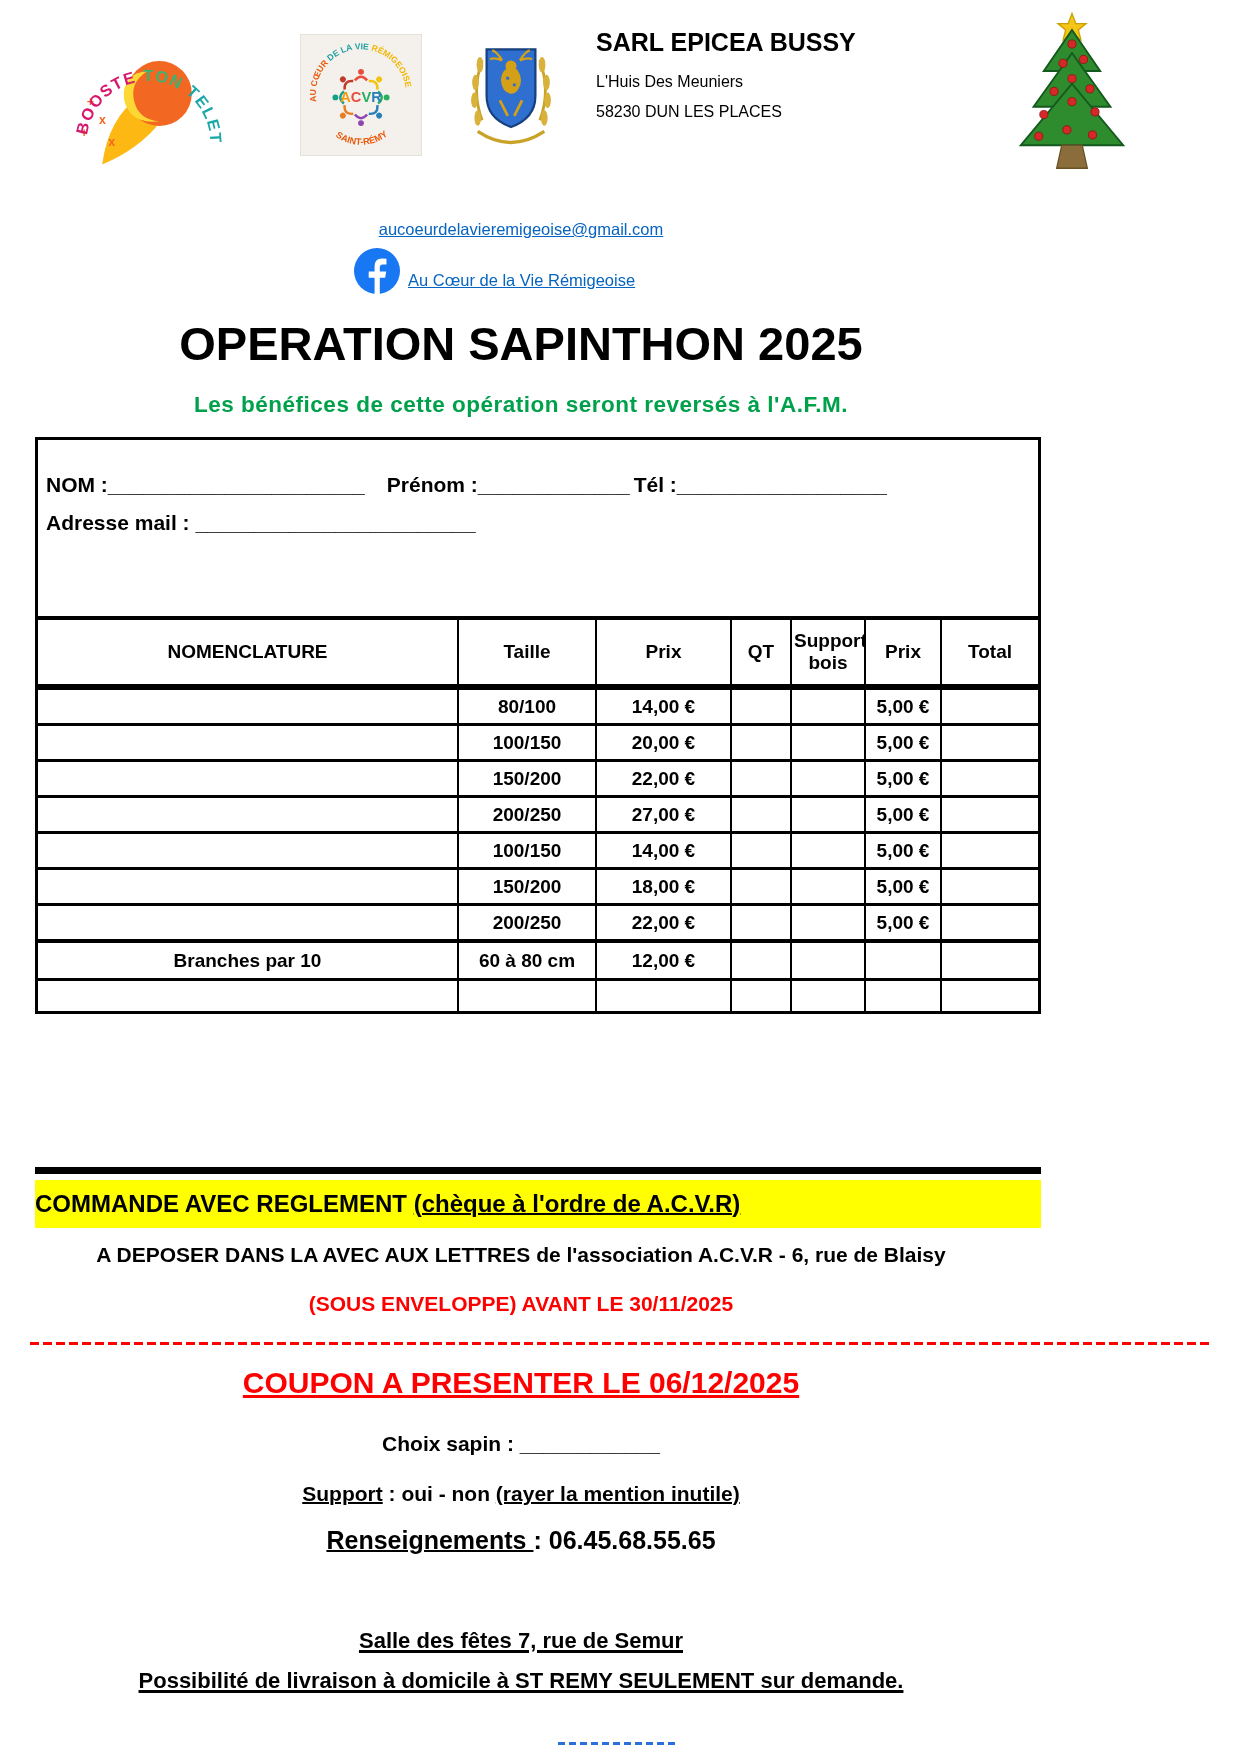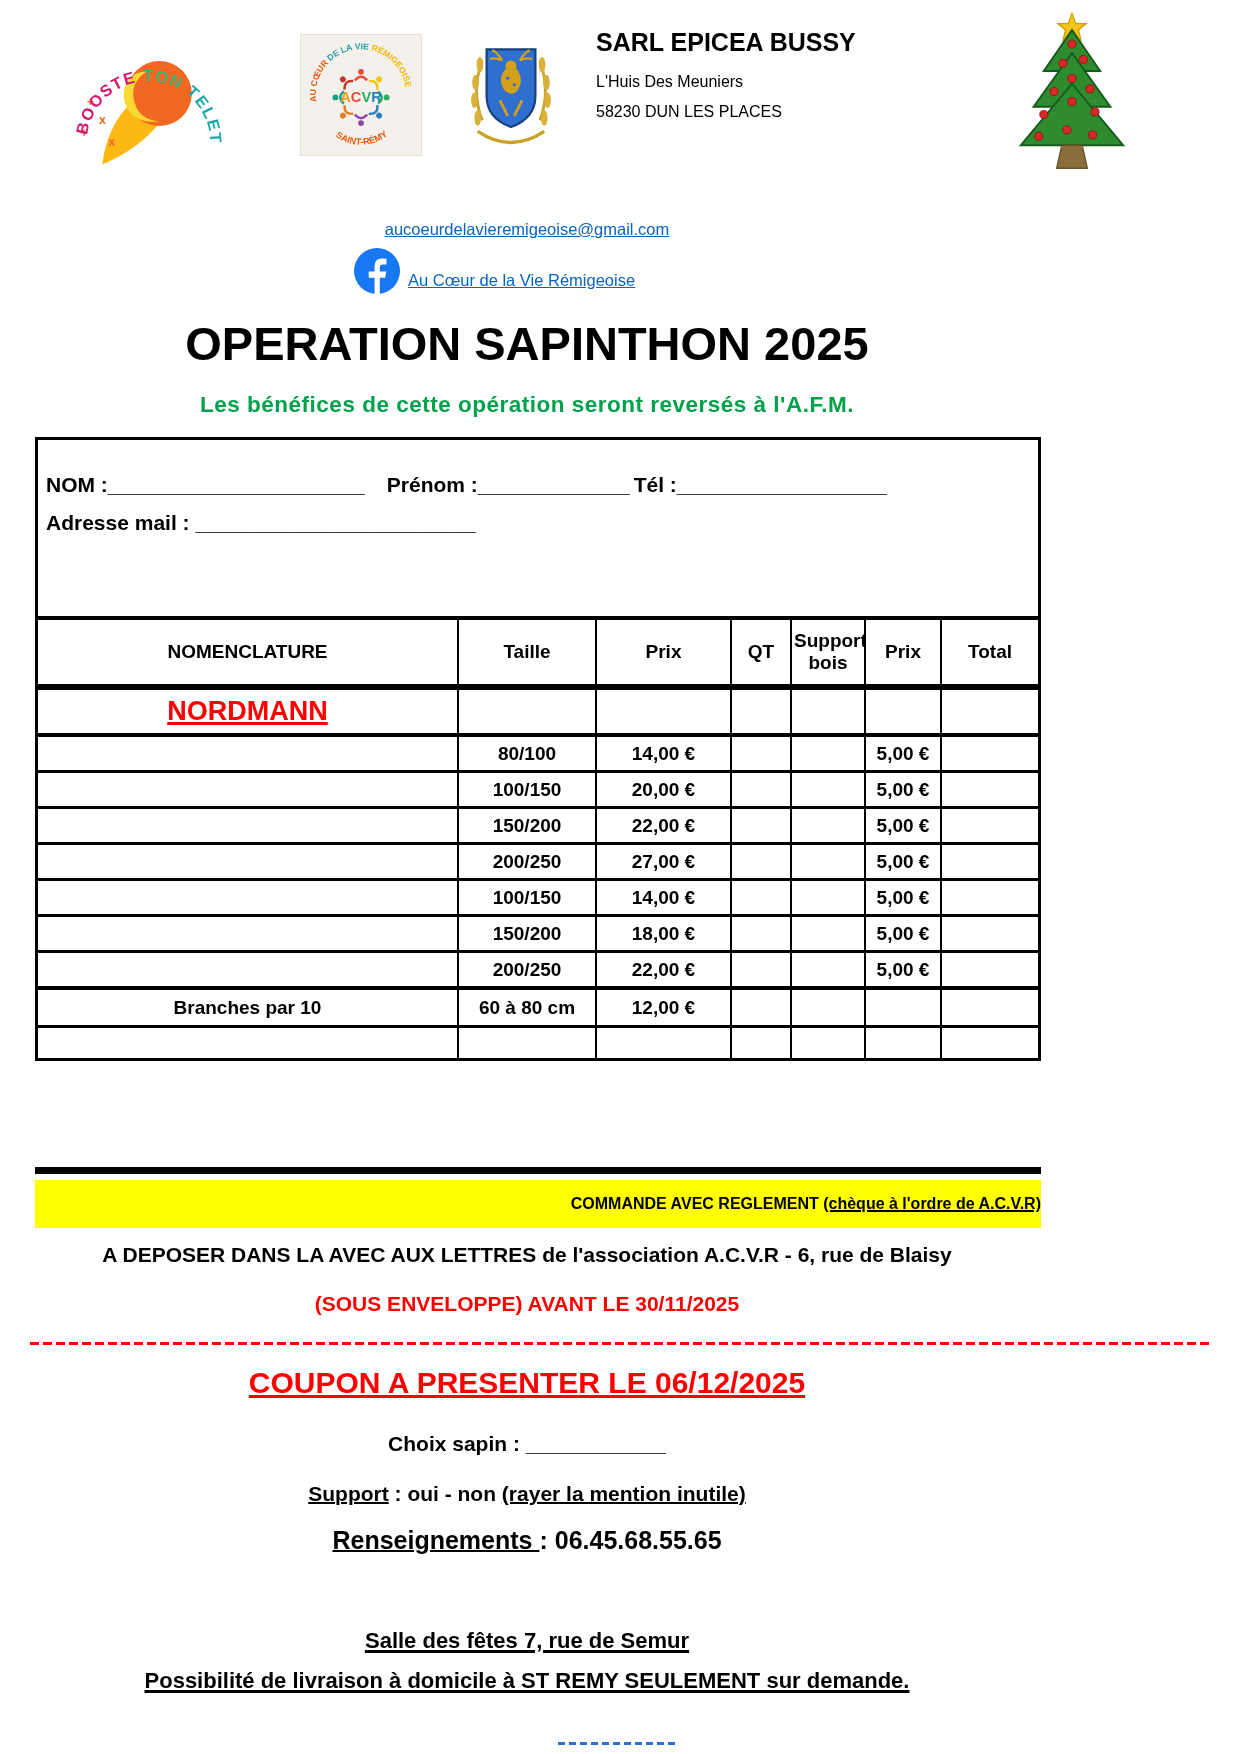--- a/index.html
+++ b/index.html
@@ -7,21 +7,21 @@
     position:relative;width:1240px;height:1754px;background:#ffffff;
     margin:0 auto;overflow:hidden;
     font-family:"Liberation Sans",sans-serif;color:#000;
   }
   
   .abs{position:absolute;}
   .company{left:596px;top:28px;width:330px;}
   .company .name{font-size:25px;font-weight:bold;margin-bottom:16px;}
   .company .addr{font-size:16px;margin-bottom:12px;}
   
-  .line{position:absolute;left:27px;width:1000px;text-align:center;}
+  .line{position:absolute;left:21px;width:1000px;text-align:center;}
   .email-row{top:220px;font-size:16.5px;}
   a.doclink{color:#0563c1;text-decoration:underline;cursor:pointer;}
   .fb-icon{left:354px;top:248px;width:46px;height:46px;}
   .fb-row{left:408px;top:271px;position:absolute;font-size:16.5px;}
   
   .main-title{top:316px;font-size:47px;font-weight:900;letter-spacing:0px;}
   .subtitle{top:392px;font-size:22.5px;font-weight:bold;color:#00a14b;letter-spacing:.5px;}
   
   .order-box{left:35px;top:437px;width:1000px;border:3px solid #000;}
   .fields{padding:26px 8px 0 8px;font-size:21px;font-weight:bold;line-height:38px;height:110px;}
@@ -40,21 +40,21 @@
   table.price thead th{height:64px;border-top:4px solid #000;border-bottom:6px solid #000;font-size:19px;line-height:1.15;}
   tr.row-item td{height:33px;}
   tr.row-section td{height:43px;border-top:4px solid #000;border-bottom:4px solid #000;}
   .section-label{color:#ff0000;font-size:27px;font-weight:bold;text-decoration:underline;text-decoration-thickness:3px;}
   tr.row-branches td{height:35px;border-top:4px solid #000;}
   td.cell-left{text-align:left;padding-left:6px;font-size:20px;}
   tr.row-empty td{height:30px;border-bottom:none;}
   
   .black-bar{left:35px;top:1167px;width:1006px;height:7px;background:#000;}
   .yellow-band{left:35px;top:1180px;width:1006px;height:48px;background:#ffff00;
-    text-align:right;line-height:48px;font-size:16px;font-weight:bold;}
+    text-align:left;line-height:48px;font-size:24px;font-weight:bold;}
   .u{text-decoration:underline;text-decoration-thickness:2px;}
   .deposer{top:1243px;font-size:21px;font-weight:bold;}
   .envelope{top:1292px;font-size:21px;font-weight:bold;color:#ff0000;}
   .dash-red{left:30px;top:1342px;width:1180px;height:3px;
     background:repeating-linear-gradient(90deg,#ff0000 0 9px,transparent 9px 13px);}
   
   .coupon-title{top:1366px;font-size:30px;font-weight:bold;color:#ff0000;
     text-decoration:underline;text-decoration-thickness:3px;}
   .choix{top:1432px;font-size:21px;font-weight:bold;}
   .support{top:1482px;font-size:21px;font-weight:bold;}
@@ -224,29 +224,20 @@
           <th>NOMENCLATURE</th>
           <th>Taille</th>
           <th>Prix</th>
           <th>QT</th>
           <th>Support bois</th>
           <th>Prix</th>
           <th>Total</th>
         </tr>
       </thead>
       <tbody>
-        <tr class="row-section">
-          <td><span class="section-label">NORDMANN</span></td>
-          <td></td>
-            <td></td>
-            <td></td>
-            <td></td>
-            <td></td>
-            <td></td>
-        </tr>
         <tr class="row-item">
           <td></td>
             <td>80/100</td>
           <td>14,00 €</td>
           <td></td>
             <td></td>
           <td>5,00 €</td>
           <td></td>
         </tr>
         <tr class="row-item">

